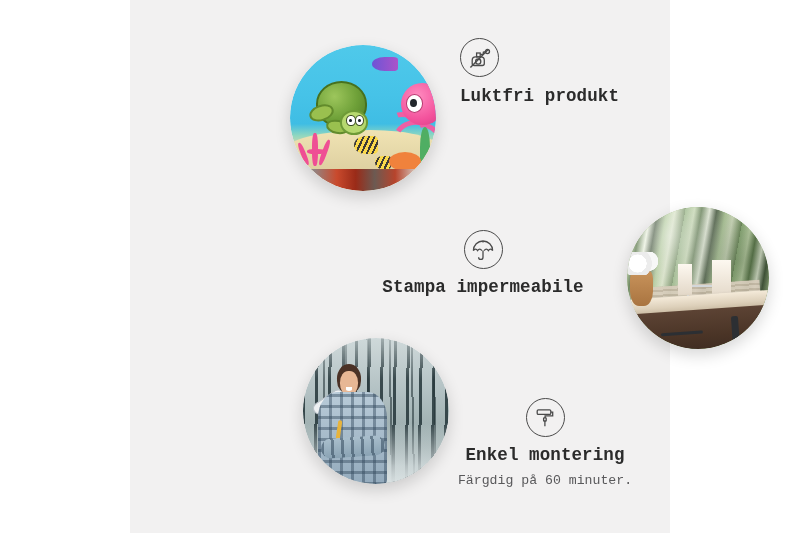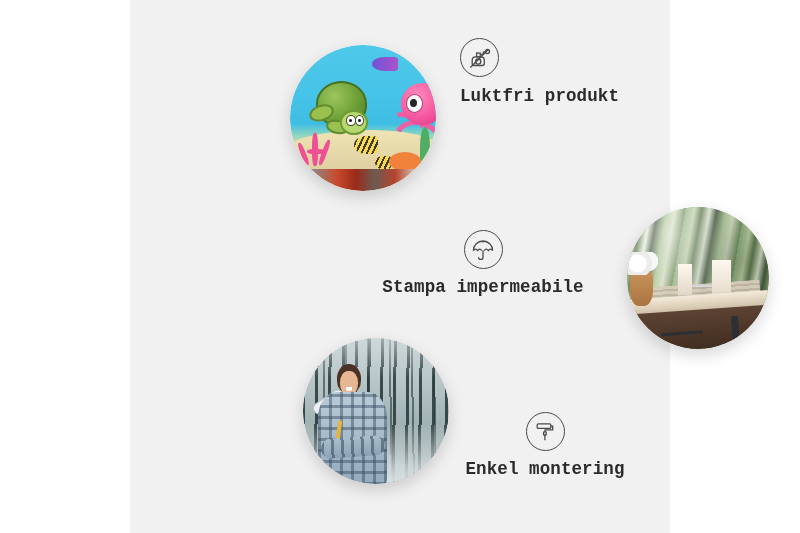--- a/index.html
+++ b/index.html
@@ -435,21 +435,21 @@
   #block-odorless { left: 330px; top: 38px; width: 300px; }
   #block-odorless .feat-icon { margin-bottom: 9px; }
   #block-odorless h2.feat-title { margin-bottom: 6px; }
 
   
   #block-waterproof { left: 218px; top: 230px; width: 270px; text-align: center; }
   #block-waterproof .feat-icon { margin: 0 auto 8px auto; }
   #block-waterproof h2.feat-title { margin-bottom: 11px; }
 
   
-  #block-mounting { left: 300px; top: 412px; width: 230px; text-align: center; }
+  #block-mounting { left: 300px; top: 398px; width: 230px; text-align: center; }
   #block-mounting .feat-icon { margin: 0 auto 8px auto; }
   #block-mounting h2.feat-title { margin-bottom: 5px; }
 </style>
 </head>
 <body>
 
 <div id="stage">
 
   <div id="panel">
 
@@ -548,16 +548,17 @@
     <div class="txt" id="block-mounting">
       <div class="feat-icon">
         <svg width="26" height="26" viewBox="0 0 26 26" fill="none" stroke="#4a4a4a" stroke-width="1.3">
           <rect x="5.2" y="4.8" width="13.6" height="4.6" rx="1.2"></rect>
           <path d="M18.8 7.1h1.9v3.7h-7.6v2.1"></path>
           <rect x="11.6" y="12.9" width="2.6" height="3.1" rx="0.6"></rect>
           <path d="M12.9 16v5.2"></path>
         </svg>
       </div>
       <h2 class="feat-title">Enkel montering</h2>
+      <p class="feat-body">Färgdig på 60 minuter.</p>
     </div>
 
   </div>
 </div>
 
 </body></html>

